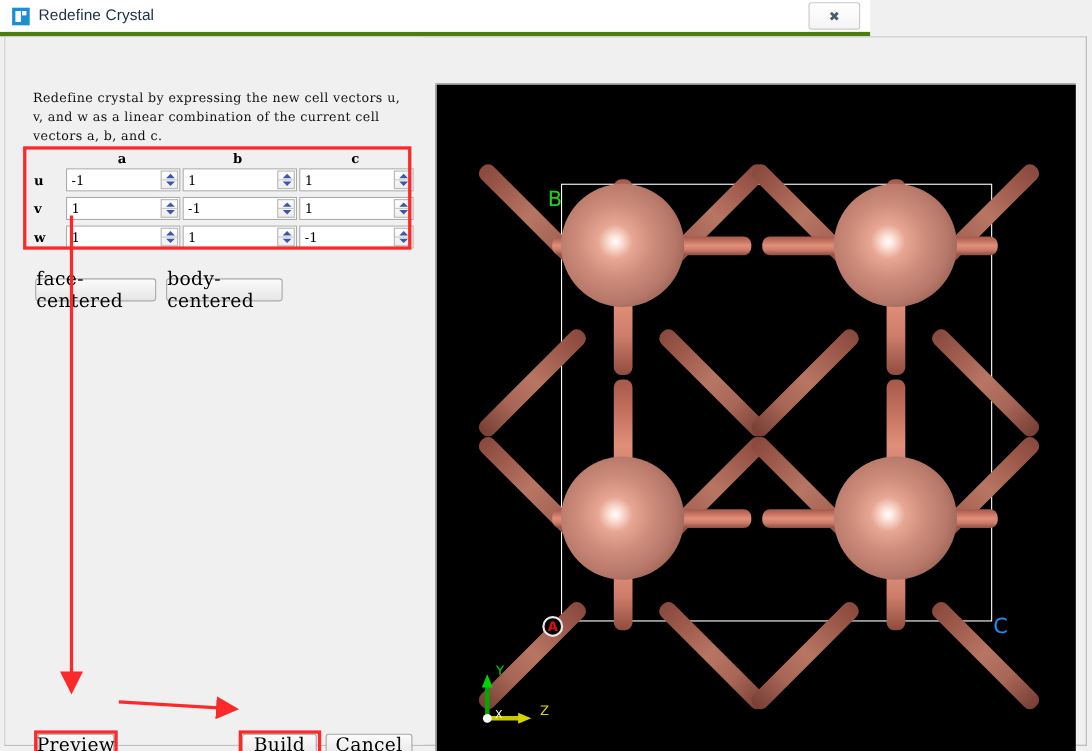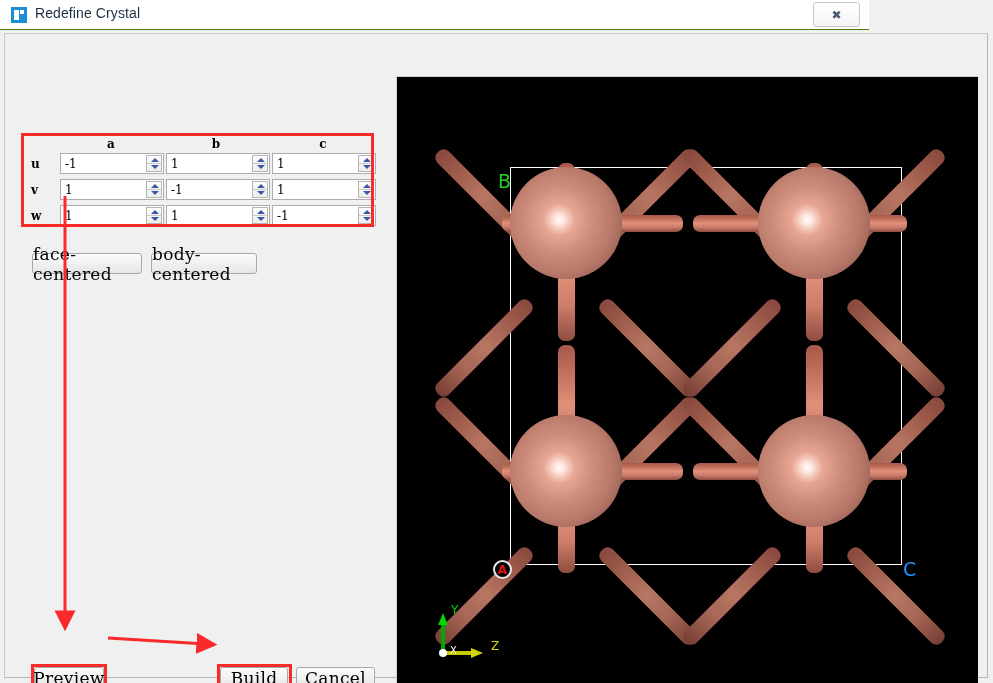--- a/index.html
+++ b/index.html
@@ -12,23 +12,23 @@
     background: #f0f0f0;
     font-family: "Liberation Sans", sans-serif;
     overflow: hidden;
     position: relative;
   }
 
   
   #titlebar {
     position: absolute;
     left: 0; top: 0;
-    width: 869px; height: 29px;
+    width: 791px; height: 29px;
     background: #ffffff;
-    border-bottom: 1px solid #4d7c0f;
+    border-bottom: 4px solid #4d7c0f;
   }
   #app-icon {
     position: absolute;
     left: 11px; top: 7px;
     width: 16px; height: 16px;
     background: #1b8fd4;
   }
   #app-icon::before {
     content: "";
     position: absolute;
@@ -306,20 +306,23 @@
 <div id="titlebar">
   <div id="app-icon"></div>
   <div id="win-title">Redefine Crystal</div>
   <div id="close-btn">✖</div>
 </div>
 
 <div id="frame">
 
   <div id="left-panel">
 
+    <div id="desc">Redefine crystal by expressing the new  cell vectors u,
+v,  and w as a linear combination of the current cell
+vectors a,  b,  and c.</div>
 
     <div id="matrix">
       <div class="col-head" style="left:73px;">a</div>
       <div class="col-head" style="left:178px;">b</div>
       <div class="col-head" style="left:285px;">c</div>
 
       <div class="row-label" style="top:22px;">u</div>
       <div class="row-label" style="top:48px;">v</div>
       <div class="row-label" style="top:74px;">w</div>
 

